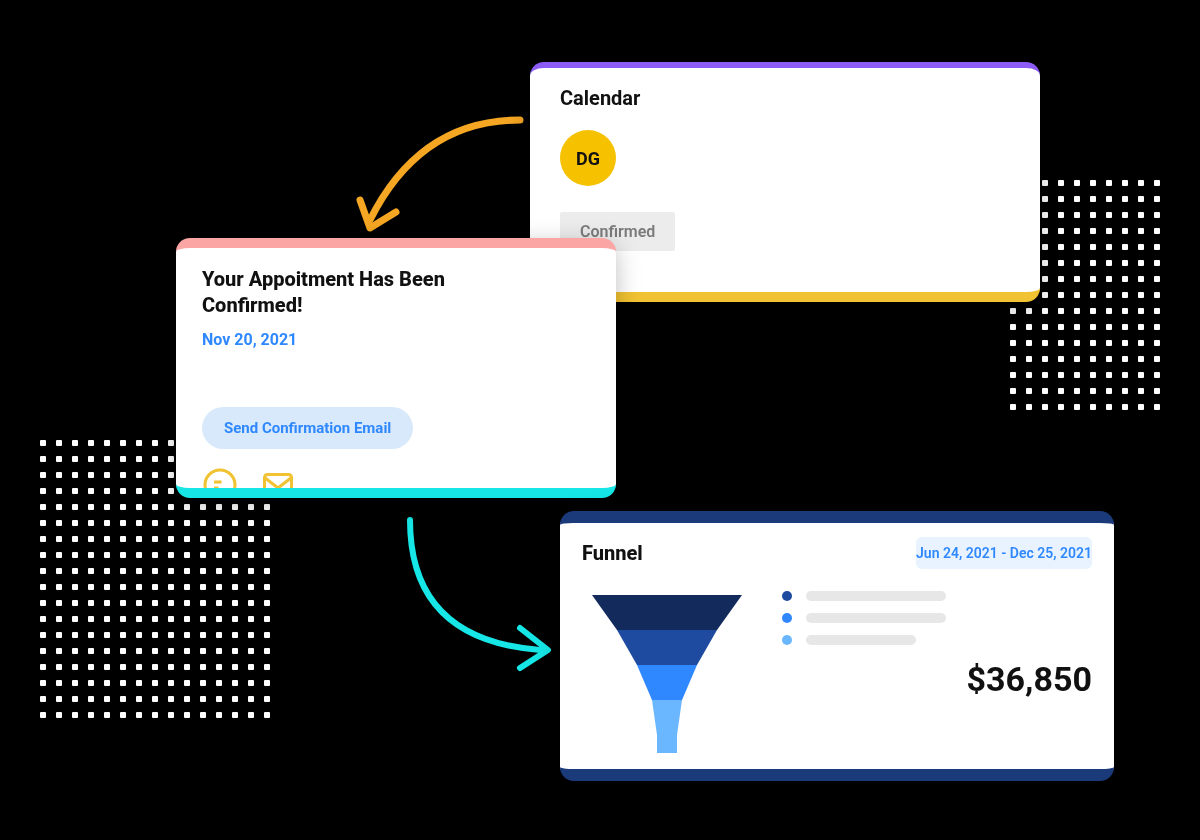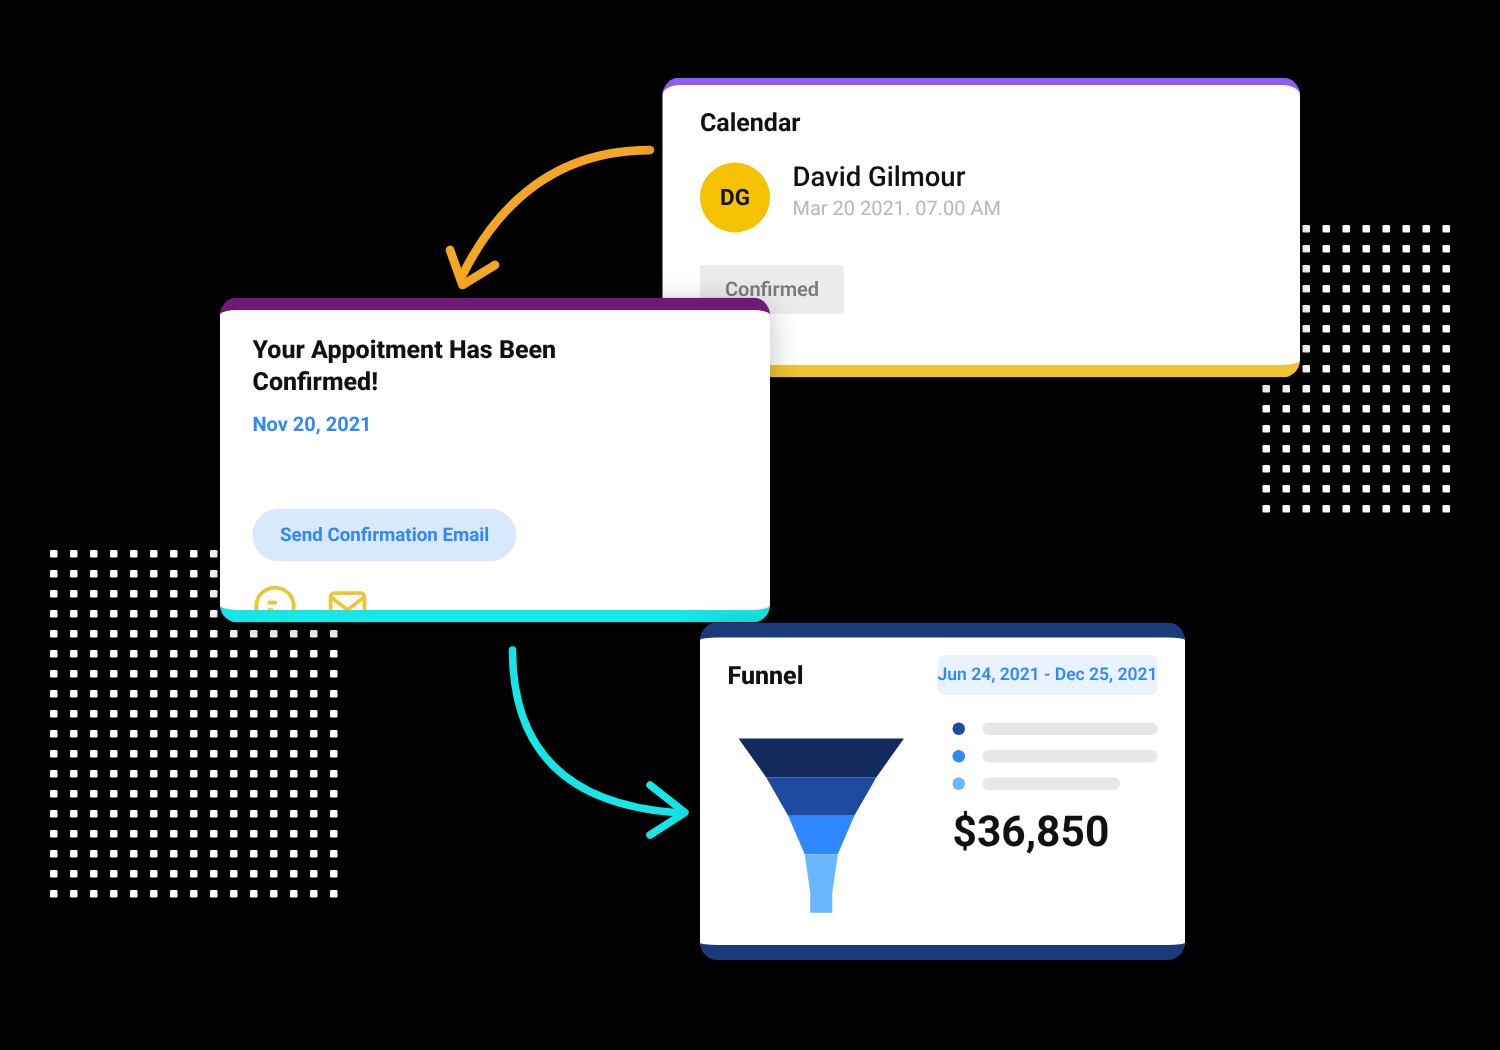--- a/index.html
+++ b/index.html
@@ -107,21 +107,21 @@
     padding: 10px 20px;
     border-radius: 2px;
   }
 
   
   .appointment-card {
     top: 238px;
     left: 176px;
     width: 440px;
     height: 260px;
-    border-top: 10px solid #701a75;
+    border-top: 10px solid #fca5a5;
     border-bottom: 10px solid #16e6e6;
     padding: 18px 26px 0 26px;
   }
   .appointment-title {
     font-size: 20px;
     font-weight: 800;
     color: #111;
     line-height: 1.3;
     margin-bottom: 12px;
     max-width: 340px;
@@ -149,27 +149,28 @@
     align-items: center;
   }
   .icon {
     width: 36px;
     height: 36px;
     color: #f1c232;
   }
 
   
   .funnel-card {
-    top: 498px;
+    top: 511px;
     left: 560px;
-    width: 388px;
+    width: 554px;
     height: 270px;
     border-top: 12px solid #1a3a7a;
     border-bottom: 12px solid #1a3a7a;
     padding: 14px 22px 0 22px;
+    text-align: right;
   }
   .funnel-header {
     display: flex;
     justify-content: space-between;
     align-items: center;
     margin-bottom: 16px;
   }
   .funnel-title {
     font-size: 20px;
     font-weight: 800;
@@ -672,24 +673,20 @@
 
 <svg class="arrow arrow-cyan" viewBox="0 0 200 180">
   <path d="M 30 20 Q 30 140 160 150" stroke="#16e6e6" stroke-width="6" fill="none" stroke-linecap="round"></path>
   <path d="M 140 128 L 168 150 L 140 168" stroke="#16e6e6" stroke-width="6" fill="none" stroke-linecap="round" stroke-linejoin="round"></path>
 </svg>
 
 <div class="card calendar-card">
   <div class="calendar-title">Calendar</div>
   <div class="calendar-person">
     <div class="avatar">DG</div>
-    <div>
-      <div class="person-name">David Gilmour</div>
-      <div class="person-time">Mar 20 2021. 07.00 AM</div>
-    </div>
   </div>
   <div class="calendar-row">
     <div class="status-badge">Confirmed</div>
   </div>
 </div>
 
 <div class="card appointment-card">
   <div class="appointment-title">Your Appoitment Has Been Confirmed!</div>
   <div class="appointment-date">Nov 20, 2021</div>
   <div class="send-email-btn">Send Confirmation Email</div>

